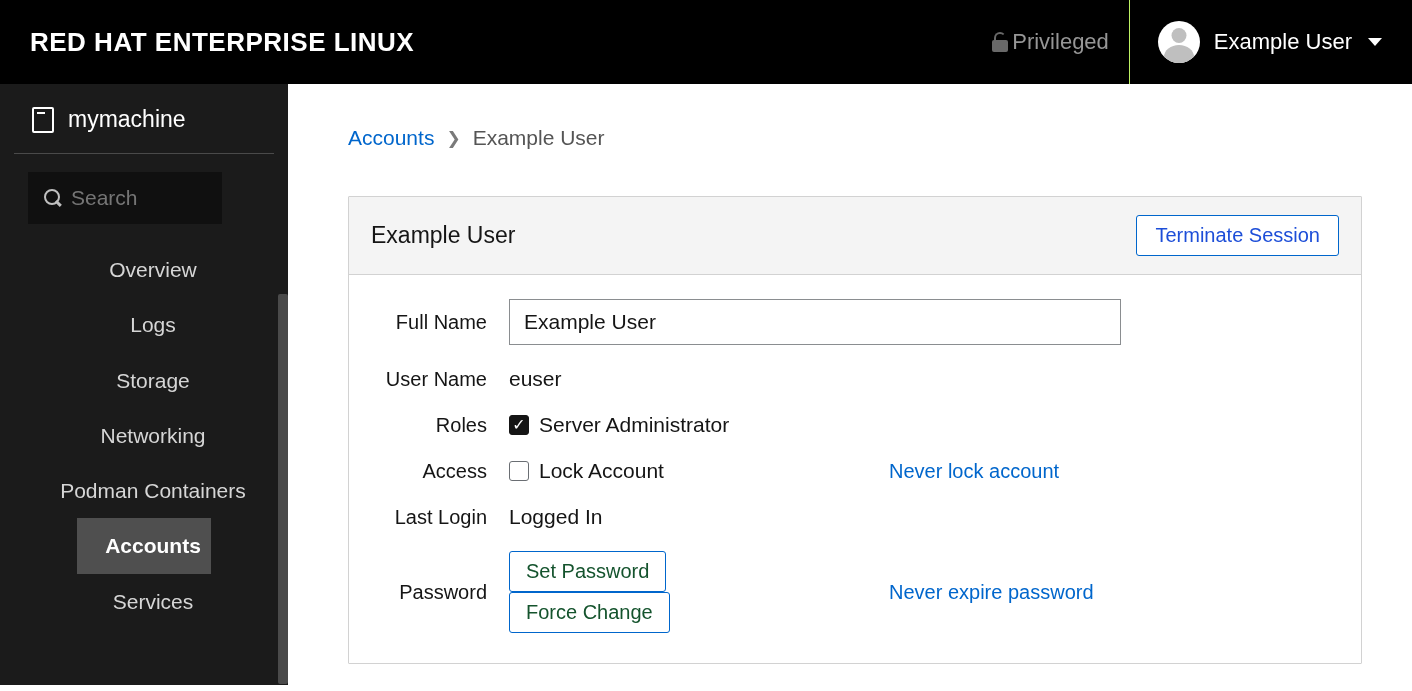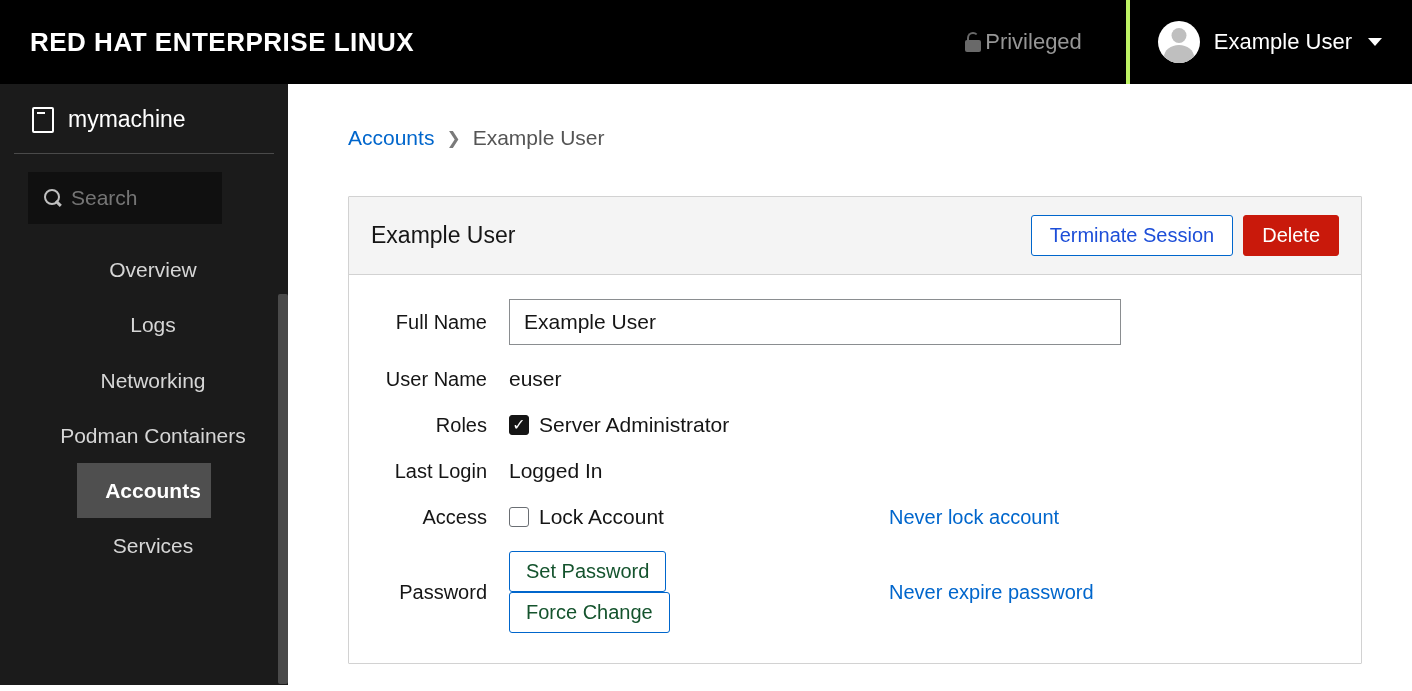--- a/index.html
+++ b/index.html
@@ -28,22 +28,22 @@
     font-size: 26px;
     letter-spacing: 0.5px;
   }
   .top-spacer { flex: 1; }
   .privilege {
     display: flex;
     align-items: center;
     gap: 4px;
     color: #969696;
     font-size: 22px;
-    padding-right: 44px;
-    border-right: 4px solid #bef264;
+    padding-right: 20px;
+    border-right: 1px solid #bef264;
     height: 100%;
   }
   .lock-icon {
     width: 16px; height: 20px; position: relative; opacity: 0.7;
   }
   .lock-icon .shackle {
     position: absolute; top: 0; left: 2px;
     width: 12px; height: 10px;
     border: 2px solid #969696;
     border-bottom: none;
@@ -340,39 +340,39 @@
       <span class="host-icon"></span>
       <span>mymachine</span>
     </div>
     <div class="search-box">
       <span class="search-icon"></span>
       <input type="text" placeholder="Search" style="">
     </div>
     <div class="nav">
       <div class="nav-item">Overview</div>
       <div class="nav-item">Logs</div>
+      <div class="nav-item">Storage</div>
       <div class="nav-item">Networking</div>
       <div class="nav-item">Podman Containers</div>
       <div class="nav-item active">Accounts</div>
       <div class="nav-item">Services</div>
     </div>
   </div>
 
   <div class="main">
     <div class="breadcrumb">
       <a href="#">Accounts</a>
       <span class="sep">❯</span>
       <span>Example User</span>
     </div>
 
     <div class="card">
       <div class="card-header">
         <div class="card-title">Example User</div>
         <button class="btn btn-secondary">Terminate Session</button>
-        <button class="btn btn-danger">Delete</button>
       </div>
 
       <div class="form">
 
         <div class="form-row">
           <div class="form-label">Full Name</div>
           <div class="form-control">
             <input class="text-input" type="text" value="Example User" style="">
           </div>
         </div>
@@ -381,39 +381,39 @@
           <div class="form-label">User Name</div>
           <div class="static-value">euser</div>
         </div>
 
         <div class="form-row">
           <div class="form-label">Roles</div>
           <label class="check-label">
             <span class="checkbox checked">✓</span>
             <span>Server Administrator</span>
           </label>
-        </div>
-
-        <div class="form-row">
-          <div class="form-label">Last Login</div>
-          <div class="static-value">Logged In</div>
         </div>
 
         <div class="form-row">
           <div class="form-label">Access</div>
           <label class="check-label" style="flex:0 0 240px;">
             <span class="checkbox"></span>
             <span>Lock Account</span>
           </label>
           <div class="side-action">
             <a>Never lock account</a>
           </div>
         </div>
 
         <div class="form-row">
+          <div class="form-label">Last Login</div>
+          <div class="static-value">Logged In</div>
+        </div>
+
+        <div class="form-row">
           <div class="form-label">Password</div>
           <div style="flex:0 0 240px;">
             <button class="btn-sm">Set Password</button>
             <button class="btn-sm">Force Change</button>
           </div>
           <div class="side-action">
             <a>Never expire password</a>
           </div>
         </div>
 

